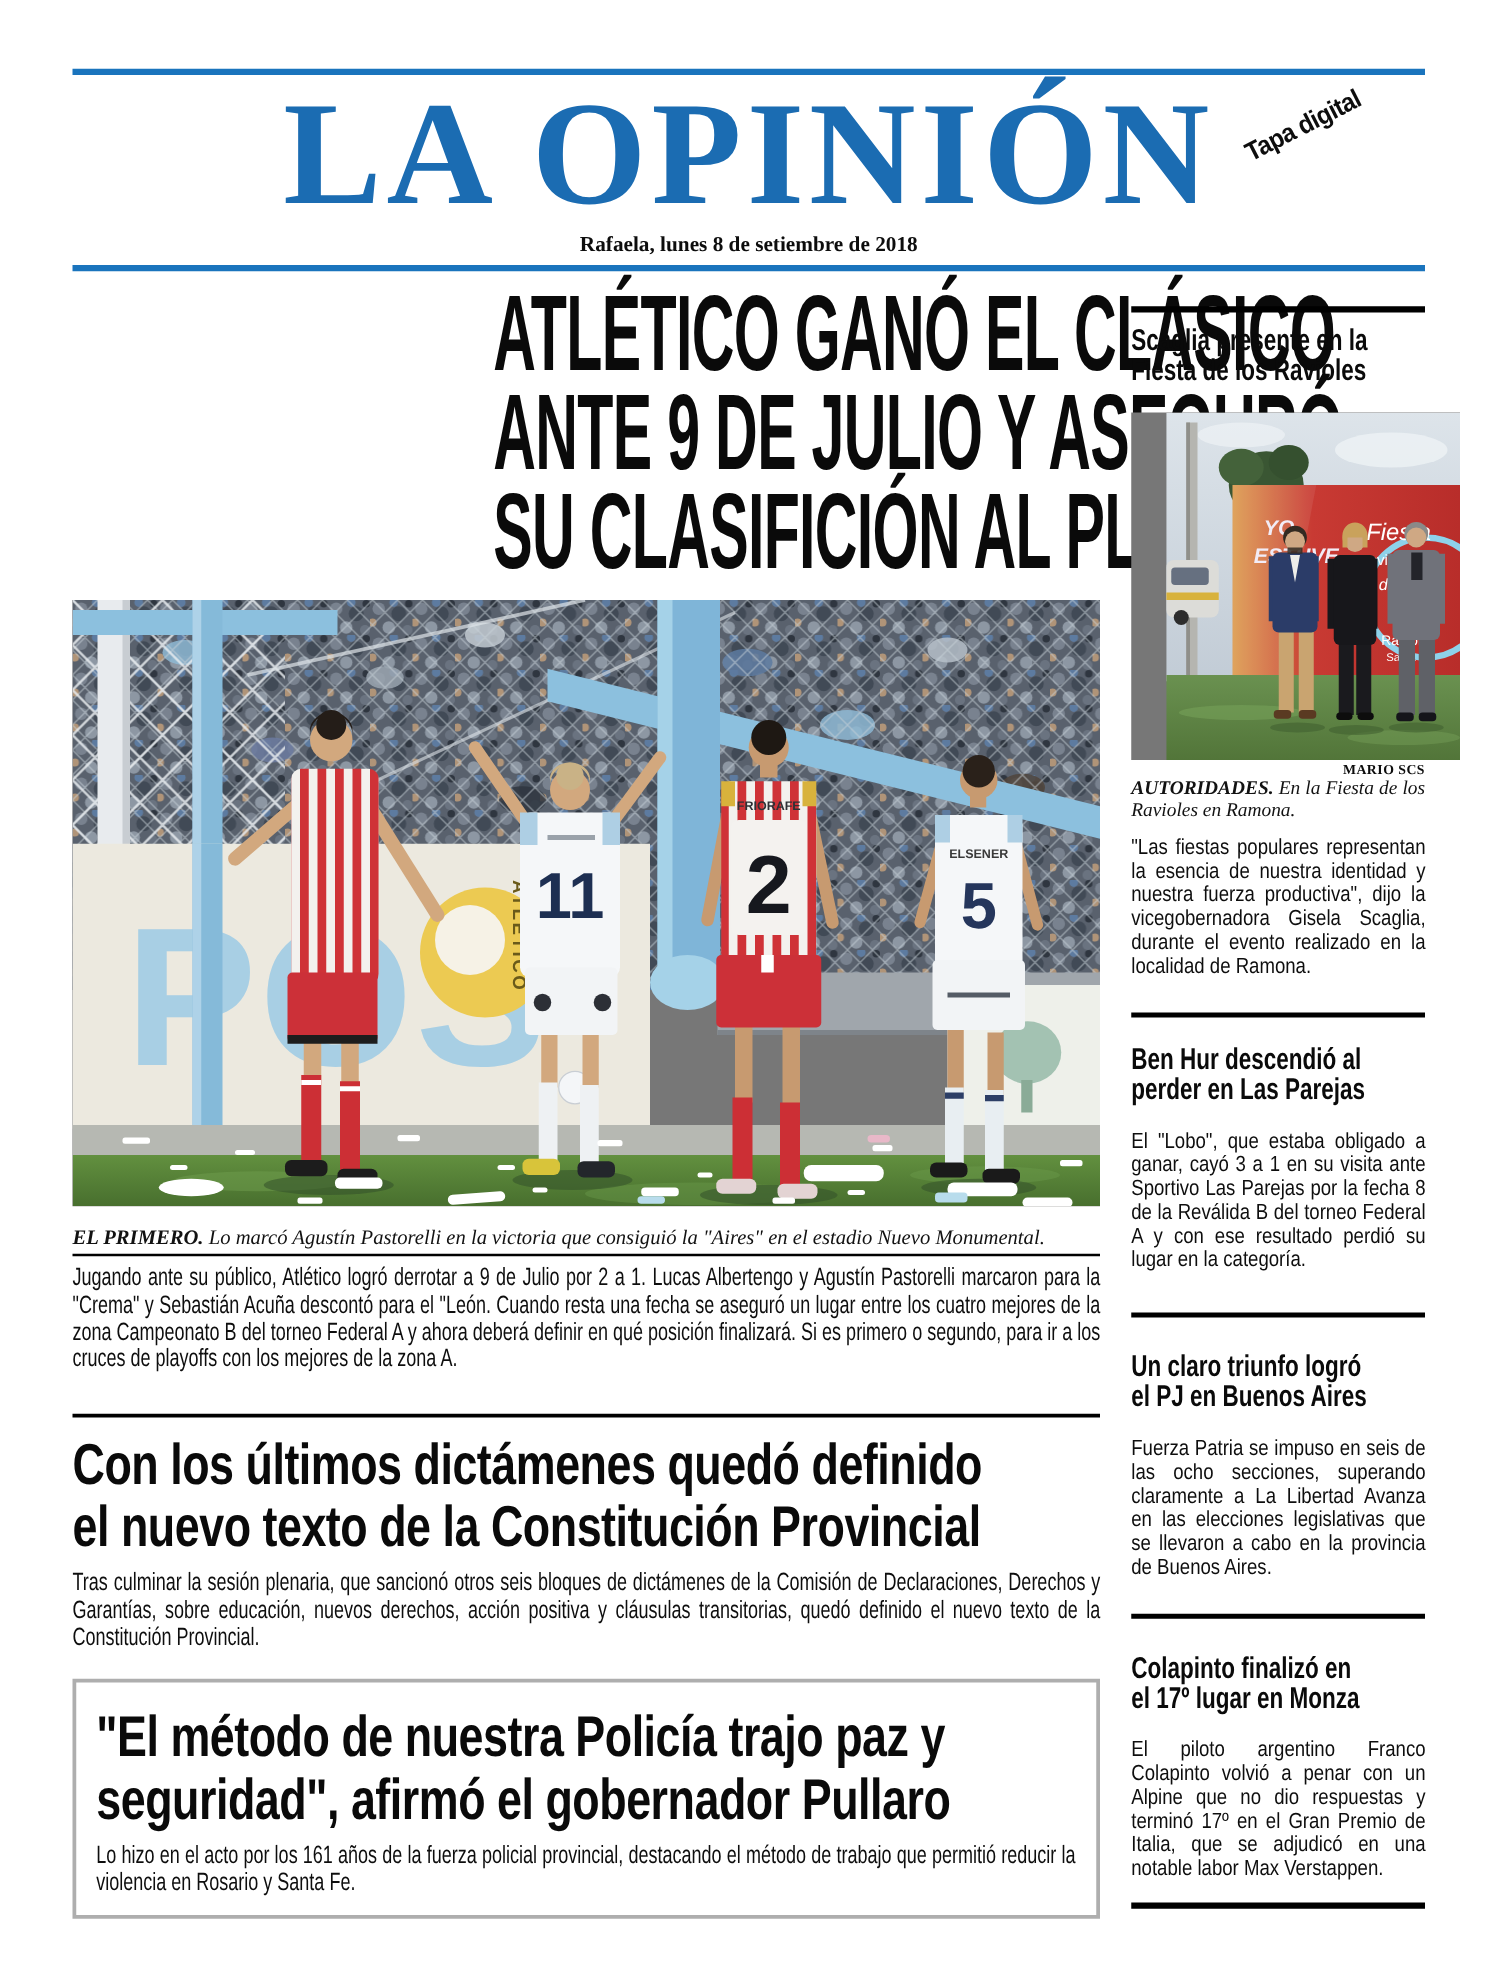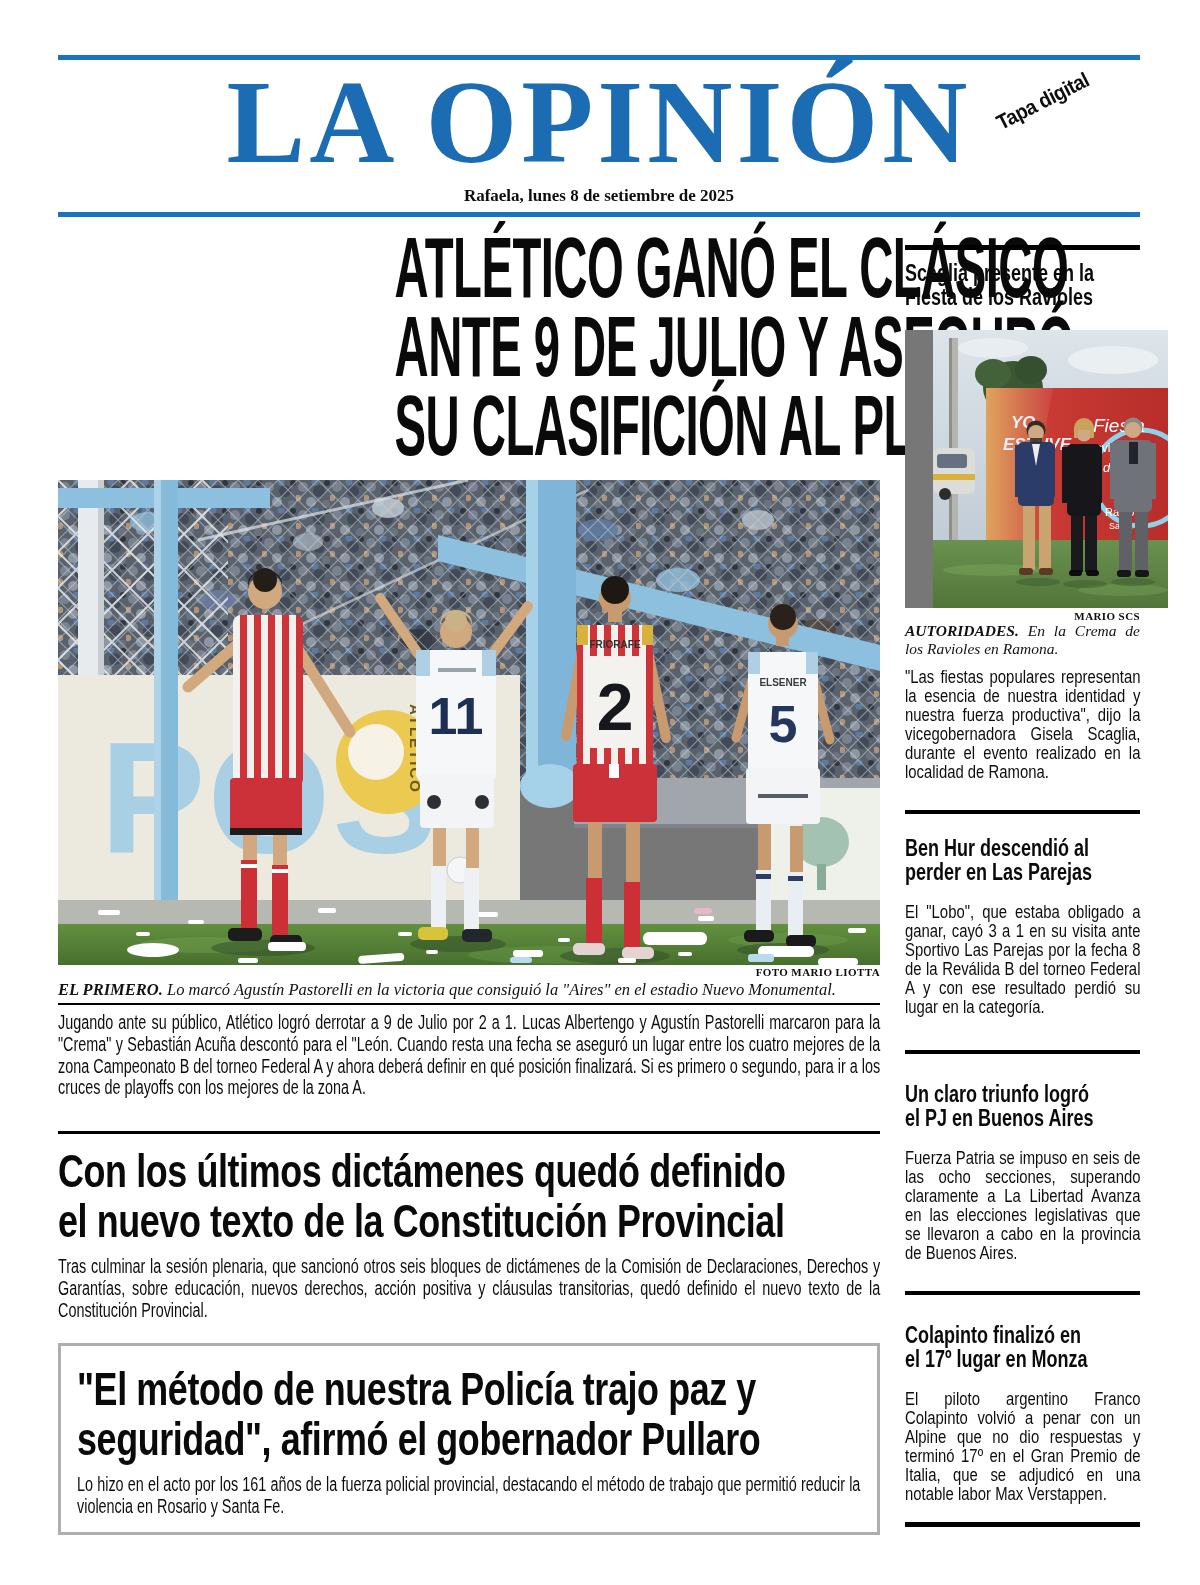--- a/index.html
+++ b/index.html
@@ -38,21 +38,21 @@
   svg text{font-family:"Liberation Sans",sans-serif;}
 </style>
 </head>
 <body>
 
 <div class="page">
 
   <div class="blue-rule" style="top:55px;"></div>
   <div class="masthead">LA OPINIÓN</div>
   <div class="tagline">Tapa digital</div>
-  <div class="dateline">Rafaela, lunes 8 de setiembre de 2025</div>
+  <div class="dateline">Rafaela, lunes 8 de setiembre de 2018</div>
   <div class="blue-rule" style="top:212px;"></div>
 
   <div class="h-main">ATLÉTICO GANÓ EL CLÁSICO
 ANTE 9 DE JULIO Y ASEGURÓ
 SU CLASIFICIÓN AL PLAYOFFS</div>
 
   <div class="photo-frame" style="left:58px;top:480px;width:822px;height:485px;">
     <svg width="822" height="485" viewBox="0 0 822 485">
       <defs>
         <pattern id="crowdP" width="34" height="28" patternUnits="userSpaceOnUse">
@@ -256,21 +256,20 @@
         <rect x="620" y="472" width="14" height="4" rx="2"></rect>
         <rect x="790" y="448" width="18" height="5" rx="2"></rect>
         <rect x="368" y="470" width="12" height="4" rx="2"></rect>
       </g>
       <rect x="690" y="474" width="26" height="8" rx="3" fill="#b8dcec"></rect>
       <rect x="636" y="428" width="18" height="6" rx="3" fill="#e8b8c8"></rect>
       <rect x="452" y="477" width="22" height="6" rx="3" fill="#b8dcec"></rect>
     </svg>
   </div>
 
-  <div class="credit abs" style="left:58px;top:966px;width:822px;">FOTO MARIO LIOTTA</div>
 
   <div class="caption abs" style="left:58px;top:980px;width:822px;">
     <b>EL PRIMERO.</b>
     <span>Lo marcó Agustín Pastorelli en la victoria que consiguió la "Aires" en el estadio Nuevo Monumental.</span>
   </div>
 
   <div class="hairline" style="left:58px;top:1003px;width:822px;height:2px;"></div>
 
   <div class="body-main abs" style="left:58px;top:1012px;">Jugando ante su público, Atlético logró derrotar a 9 de Julio por 2 a 1. Lucas Albertengo y Agustín Pastorelli marcaron para la "Crema" y Sebastián Acuña descontó para el "León. Cuando resta una fecha se aseguró un lugar entre los cuatro mejores de la zona Campeonato B del torneo Federal A y ahora deberá definir en qué posición finalizará. Si es primero o segundo, para ir a los cruces de playoffs con los mejores de la zona A.</div>
 
@@ -385,21 +384,21 @@
         <circle cx="200" cy="97" r="9.5" fill="#8a8a88"></circle>
         <circle cx="200" cy="100" r="8" fill="#cfa884"></circle>
       </g>
     </svg>
   </div>
 
   <div class="credit abs" style="left:905px;top:610px;width:235px;">MARIO SCS</div>
 
   <div class="caption-side abs" style="left:905px;top:622px;width:235px;">
     <b>AUTORIDADES.</b>
-    <span>En la Crema de los Ravioles en Ramona.</span>
+    <span>En la Fiesta de los Ravioles en Ramona.</span>
   </div>
 
   <div class="body-side abs" style="left:905px;top:668px;">"Las fiestas populares representan la esencia de nuestra identidad y nuestra fuerza productiva", dijo la vicegobernadora Gisela Scaglia, durante el evento realizado en la localidad de Ramona.</div>
 
   <div class="side-rule" style="top:810px;height:4px;"></div>
 
   <div class="h-side abs" style="left:905px;top:836px;">Ben Hur descendió al
 perder en Las Parejas</div>
   <div class="body-side abs" style="left:905px;top:903px;">El "Lobo", que estaba obligado a ganar, cayó 3 a 1 en su visita ante Sportivo Las Parejas por la fecha 8 de la Reválida B del torneo Federal A y con ese resultado perdió su lugar en la categoría.</div>
 

